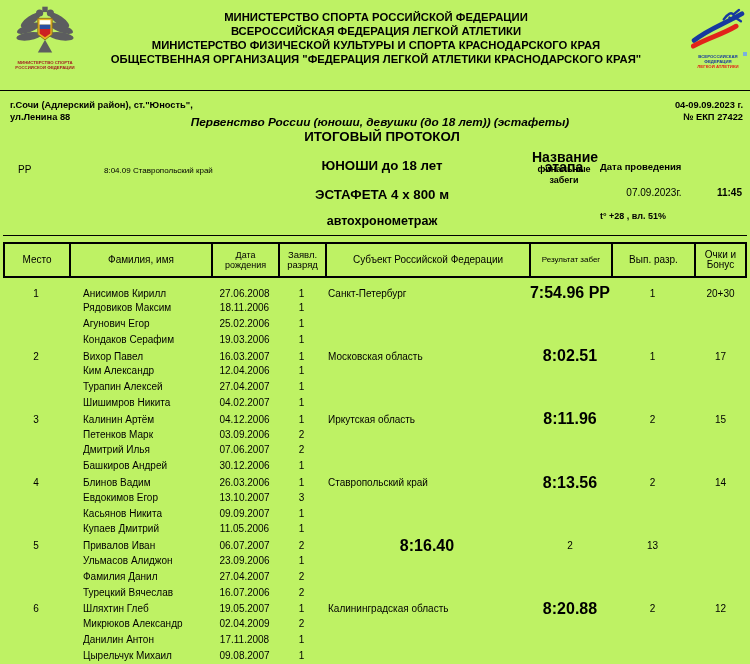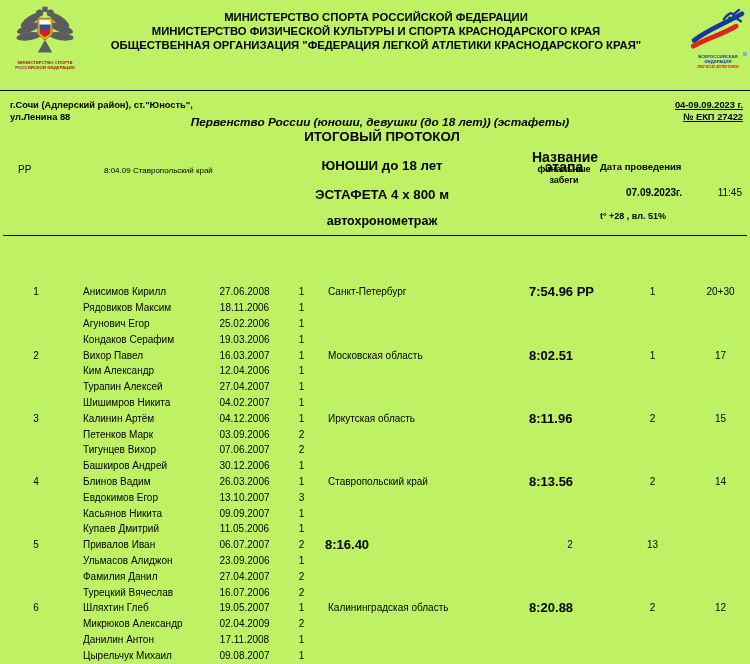--- a/index.html
+++ b/index.html
@@ -17,39 +17,39 @@
   .logo-right .cap2{font-size:4.3px;line-height:5.2px;color:#e2231a;font-weight:bold;}
   .logo-right .sq{position:absolute;top:44px;right:0;width:4px;height:4px;background:#7ab0dd;}
   .hrule{position:absolute;top:90px;left:0;width:750px;border-top:1.2px solid #000;}
 
   
   .venue{position:absolute;top:100px;left:10px;width:250px;font-size:9.3px;
          font-weight:bold;line-height:11.5px;}
   .comp-title{position:absolute;top:115px;left:155px;width:450px;text-align:center;
               font-weight:bold;font-style:italic;font-size:11.8px;}
   .dates{position:absolute;top:100px;right:7px;width:170px;text-align:right;
-         font-size:9.3px;font-weight:bold;line-height:11.5px;text-decoration:underline;}
+         font-size:9.3px;font-weight:bold;line-height:11.5px;}
 
   
   .center-line{position:absolute;left:77px;width:610px;text-align:center;font-weight:bold;}
   .proto-title{top:129px;font-size:13.3px;}
   .category{top:158px;font-size:13.3px;}
   .event{top:187px;font-size:13.3px;}
   .timing{top:214px;font-size:12.5px;}
   .rr{position:absolute;top:164px;left:18px;font-size:10px;}
   .rr-note{position:absolute;top:166px;left:104px;font-size:8px;}
   .stage-label{position:absolute;top:152px;left:532px;width:64px;text-align:center;
                font-size:14px;font-weight:bold;line-height:10px;}
   .stage-value{position:absolute;top:164px;left:532px;width:64px;text-align:center;
                font-size:9px;font-weight:bold;line-height:11px;}
   .date-label{position:absolute;top:161px;left:600px;width:108px;text-align:left;
               font-size:9.5px;font-weight:bold;}
   .date-value{position:absolute;top:187px;left:600px;width:108px;text-align:center;
-              font-size:10px;font-weight:bold;}
-  .time-value{position:absolute;top:187px;right:8px;font-size:10px;font-weight:normal;}
+              font-size:10px;font-weight:normal;}
+  .time-value{position:absolute;top:187px;right:8px;font-size:10px;font-weight:bold;}
   .weather{position:absolute;top:211px;left:600px;width:108px;
            font-size:9px;font-weight:bold;}
 
   
   .trule{position:absolute;top:235px;left:3px;width:744px;border-top:1.5px solid #000;}
   .grid8{display:grid;grid-template-columns:66px 142px 67px 47px 204px 82px 83px 1fr;}
   .thead{position:absolute;top:242px;left:3px;width:744px;height:36px;
          border:2px solid #000;box-sizing:border-box;}
   .thead .hc{display:flex;align-items:center;justify-content:center;text-align:center;
              border-right:2px solid #000;font-size:10px;line-height:10.5px;
@@ -59,21 +59,21 @@
   .thead .h-rank{font-size:9.5px;}
   .thead .h-result{font-size:8px;}
   .tbody{position:absolute;top:284px;left:3px;width:744px;}
   .trow{height:15.8px;align-items:center;}
   .c{font-size:10px;white-space:nowrap;}
   .c.place{text-align:center;}
   .c.name{padding-left:14px;}
   .c.dob{text-align:center;}
   .c.rank{text-align:center;}
   .c.region{padding-left:3px;}
-  .c.result{text-align:left;font-weight:bold;font-size:13px;}
+  .c.result{text-align:center;font-weight:bold;font-size:16px;}
   .c.vyp{text-align:center;}
   .c.points{text-align:center;}
 </style>
 </head>
 <body>
 
 <div class="page">
 
   <div class="logo-left">
     <svg viewBox="0 0 64 58" width="58" height="52" aria-hidden="true">
@@ -93,20 +93,21 @@
       <polygon points="26,18 38,18 38,23 26,23" fill="#ffffff"></polygon>
       <rect x="26" y="23" width="12" height="5" fill="#2a4fa2"></rect>
       <polygon points="26,28 38,28 38,33 32,37 26,33" fill="#cc2222"></polygon>
     </svg>
     <div class="cap">МИНИСТЕРСТВО СПОРТА</div>
     <div class="cap">РОССИЙСКОЙ ФЕДЕРАЦИИ</div>
   </div>
 
   <div class="org-lines">
     <div>МИНИСТЕРСТВО СПОРТА РОССИЙСКОЙ ФЕДЕРАЦИИ</div>
+    <div>ВСЕРОССИЙСКАЯ ФЕДЕРАЦИЯ ЛЕГКОЙ АТЛЕТИКИ</div>
     <div>МИНИСТЕРСТВО ФИЗИЧЕСКОЙ КУЛЬТУРЫ И СПОРТА КРАСНОДАРСКОГО КРАЯ</div>
     <div>ОБЩЕСТВЕННАЯ ОРГАНИЗАЦИЯ "ФЕДЕРАЦИЯ ЛЕГКОЙ АТЛЕТИКИ КРАСНОДАРСКОГО КРАЯ"</div>
   </div>
 
   <div class="logo-right">
     <svg viewBox="0 0 56 44" width="54" height="42" aria-hidden="true">
       <path d="M3,34 C18,22 34,17 53,6" stroke="#16399f" stroke-width="5" fill="none" stroke-linecap="round"></path>
       <path d="M2,40 C18,31 32,28 47,19" stroke="#e2231a" stroke-width="5" fill="none" stroke-linecap="round"></path>
       <path d="M34,12 C38,6 42,4 44,7 C46,10 42,12 40,10 M44,7 L50,2 M46,10 L52,14" stroke="#16399f" stroke-width="2.5" fill="none" stroke-linecap="round"></path>
     </svg>
@@ -134,20 +135,30 @@
   <div class="center-line event">ЭСТАФЕТА 4 х 800 м</div>
   <div class="center-line timing">автохронометраж</div>
   <div class="stage-label">Название этапа</div>
   <div class="stage-value">финальные забеги</div>
   <div class="date-label">Дата проведения</div>
   <div class="date-value">07.09.2023г.</div>
   <div class="time-value">11:45</div>
   <div class="weather">t° +28 , вл. 51%</div>
 
   <div class="trule"></div>
+  <div class="thead grid8">
+    <div class="hc">Место</div>
+    <div class="hc">Фамилия, имя</div>
+    <div class="hc h-dob">Дата рождения</div>
+    <div class="hc h-rank">Заявл. разряд</div>
+    <div class="hc">Субъект Российской Федерации</div>
+    <div class="hc h-result">Результат забег</div>
+    <div class="hc">Вып. разр.</div>
+    <div class="hc">Очки и Бонус</div>
+  </div>
   <div class="tbody" id="tbody">
       <div class="trow grid8">
         <div class="c place">1</div>
         <div class="c name">Анисимов Кирилл</div>
         <div class="c dob">27.06.2008</div>
         <div class="c rank">1</div>
         <div class="c region">Санкт-Петербург</div>
         <div class="c result">7:54.96 РР</div>
         <div class="c vyp">1</div>
         <div class="c points">20+30</div>
@@ -237,21 +248,21 @@
         <div class="c name">Петенков Марк</div>
         <div class="c dob">03.09.2006</div>
         <div class="c rank">2</div>
         <div class="c region"></div>
         <div class="c result"></div>
         <div class="c vyp"></div>
         <div class="c points"></div>
       </div>
       <div class="trow grid8">
         <div class="c place"></div>
-        <div class="c name">Тигунцев Вихор</div>
+        <div class="c name">Дмитрий Илья</div>
         <div class="c dob">07.06.2007</div>
         <div class="c rank">2</div>
         <div class="c region"></div>
         <div class="c result"></div>
         <div class="c vyp"></div>
         <div class="c points"></div>
       </div>
       <div class="trow grid8">
         <div class="c place"></div>
         <div class="c name">Башкиров Андрей</div>

